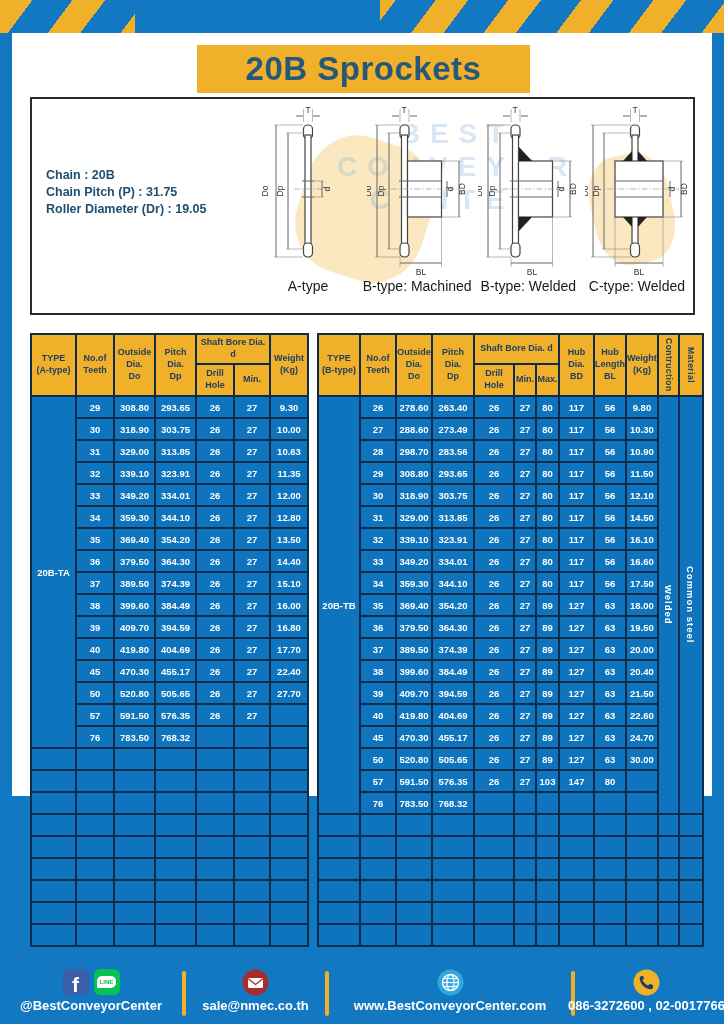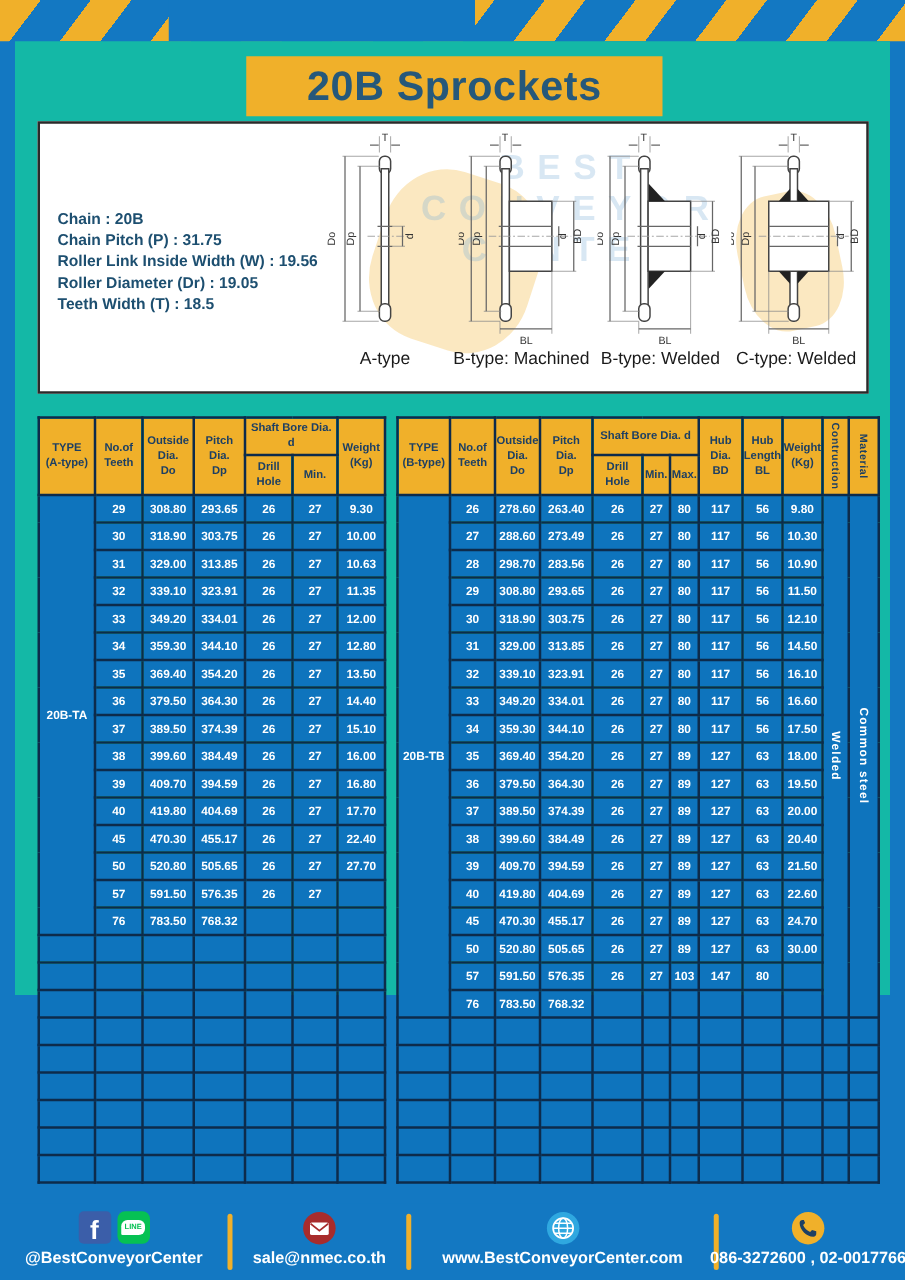--- a/index.html
+++ b/index.html
@@ -6,21 +6,21 @@
   body { font-family:"Liberation Sans", sans-serif; background:#888; }
   .page { position:relative; width:724px; height:1024px; background:#1378c2; overflow:hidden;
           font-family:"Liberation Sans", sans-serif; margin:0 auto; }
 
   
   .top-bar { position:absolute; left:0; top:0; width:724px; height:33px;
              background:repeating-linear-gradient(127deg,#f0b02a 0 26px,#1378c2 26px 58px); }
   .top-bar-solid { position:absolute; left:135px; top:0; width:245px; height:33px; background:#1378c2; }
 
   
-  .sheet { position:absolute; left:12px; top:33px; width:700px; height:763px; background:#14b8a6;padding-left:16px; }
+  .sheet { position:absolute; left:12px; top:33px; width:700px; height:763px; background:#ffffff;padding-left:16px; }
 
   
   .title-banner { position:absolute; left:185px; top:12px; width:333px; height:48px; background:#f0b02a;
                   display:flex; align-items:center; justify-content:center; }
   .title-banner span { color:#26587a; font-size:33px; font-weight:bold; letter-spacing:0.5px; }
 
   
   .spec-box { position:absolute; left:18px; top:64px; width:665px; height:218px; border:2px solid #2a2a2a;
               background:#fff; overflow:hidden; }
   .watermark { position:absolute; left:190px; top:18px; width:470px; text-align:center;
@@ -94,23 +94,21 @@
       <div class="wm-blob blob2"></div>
       <div class="watermark">
         <div>BEST</div>
         <div>CONVEYOR</div>
         <div>CENTER</div>
       </div>
 
       <div class="spec-lines">
         <div>Chain : 20B</div>
         <div>Chain Pitch (P) : 31.75</div>
-        <div>Roller Link Inside Width (W) : 19.56</div>
         <div>Roller Diameter (Dr) : 19.05</div>
-        <div>Teeth Width (T) : 18.5</div>
       </div>
 
       <div class="figures">
 
         <div class="figure">
           <svg class="dia" width="96" height="172" viewBox="0 0 96 172">
             <text x="48" y="8" text-anchor="middle">T</text>
             <line class="ext" x1="43.5" y1="4" x2="43.5" y2="17"></line>
               <line class="ext" x1="52.5" y1="4" x2="52.5" y2="17"></line>
             <line x1="36" y1="11" x2="43" y2="11"></line>

